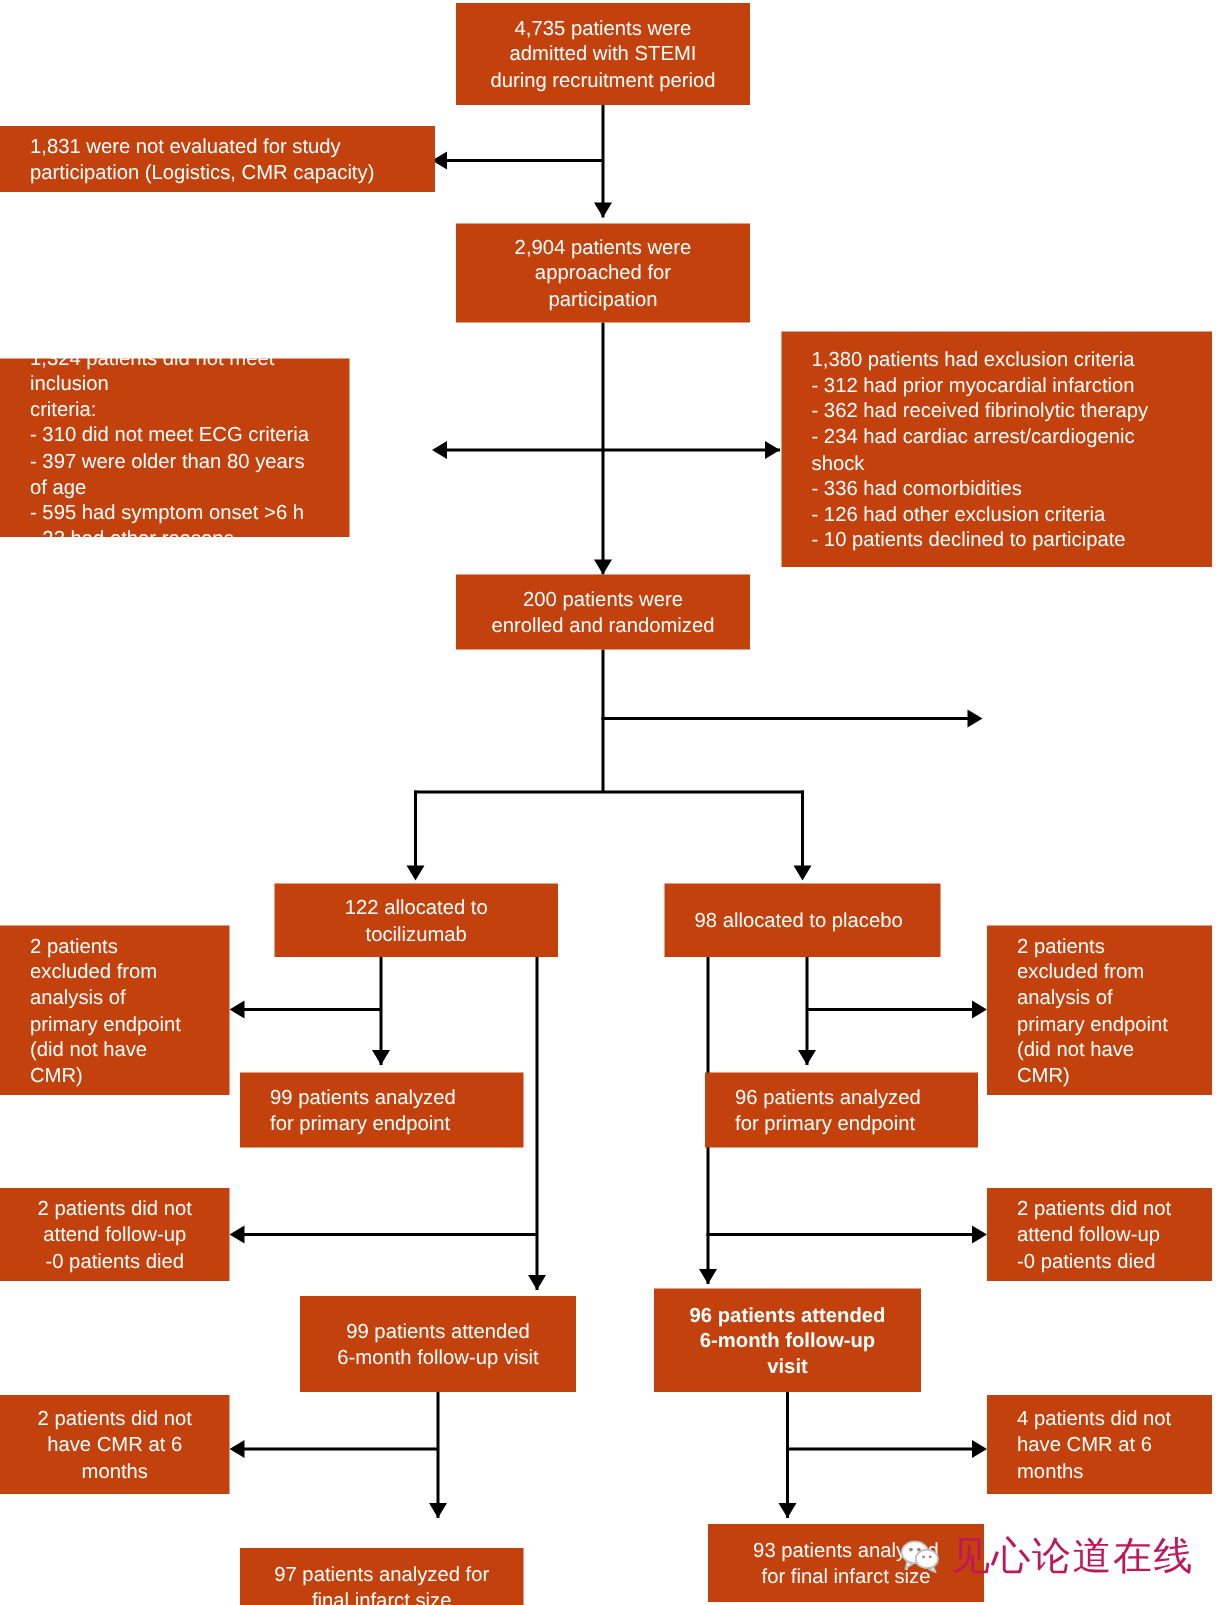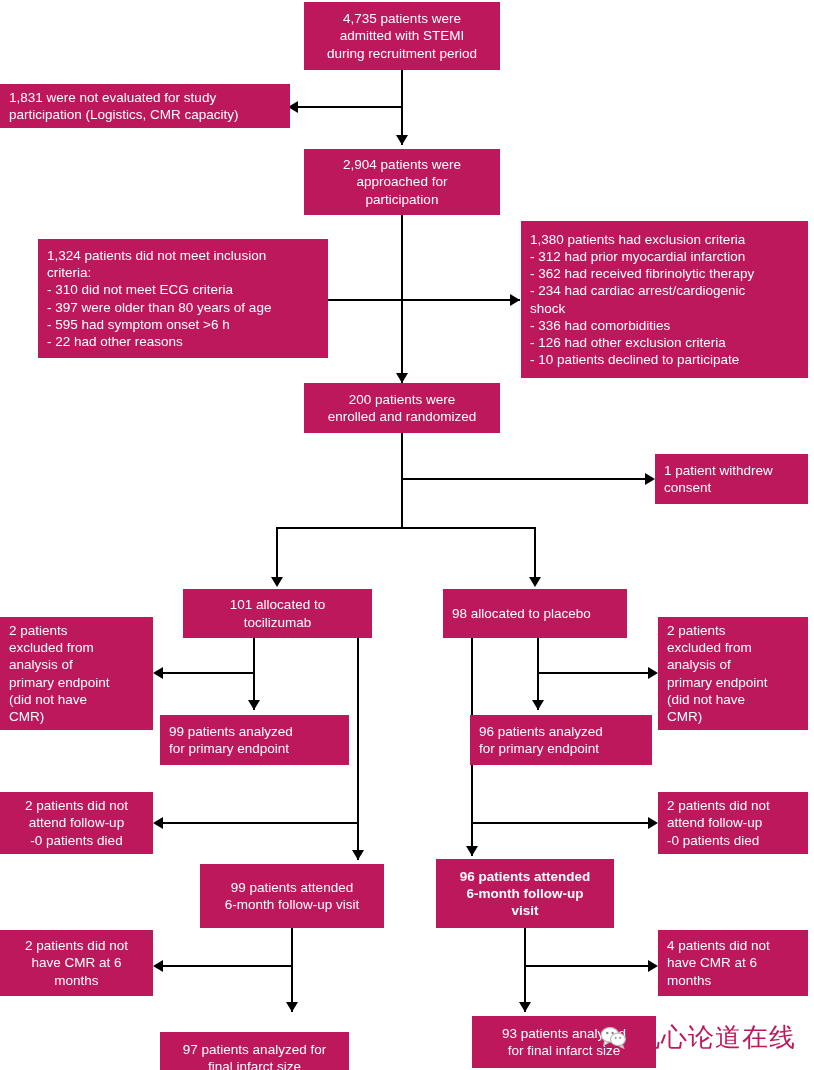--- a/index.html
+++ b/index.html
@@ -12,24 +12,24 @@
   }
   #canvas {
     position: relative;
     width: 814px;
     height: 1070px;
     background: #ffffff;
     overflow: hidden;
   }
   .box {
     position: absolute;
-    background: #be185d;
+    background: #c2410c;
     color: #ffffff;
     box-sizing: border-box;
-    padding: 6px 9px;
+    padding: 6px 20px;
     font-size: 13.5px;
     line-height: 1.27;
     white-space: pre-line;
     z-index: 3;
   }
   .box.center {
     text-align: center;
     display: flex;
     align-items: center;
     justify-content: center;
@@ -152,43 +152,41 @@
 admitted with STEMI
 during recruitment period</div>
 
   <div class="box left" style="left:0px; top:84px; width:290px; height:44px;">1,831 were not evaluated for study
 participation (Logistics, CMR capacity)</div>
 
   <div class="box center" style="left:304px; top:149px; width:196px; height:66px;">2,904 patients were
 approached for
 participation</div>
 
-  <div class="box left" style="left:0px; top:239px; width:290px; height:119px;margin-left:38px;">1,324 patients did not meet inclusion
+  <div class="box left" style="left:0px; top:239px; width:233px; height:119px;">1,324 patients did not meet inclusion
 criteria:
 - 310 did not meet ECG criteria
 - 397 were older than 80 years of age
 - 595 had symptom onset &gt;6 h
 - 22 had other reasons</div>
 
   <div class="box left" style="left:521px; top:221px; width:287px; height:157px;">1,380 patients had exclusion criteria
 - 312 had prior myocardial infarction
 - 362 had received fibrinolytic therapy
 - 234 had cardiac arrest/cardiogenic
 shock
 - 336 had comorbidities
 - 126 had other exclusion criteria
 - 10 patients declined to participate</div>
 
   <div class="box center" style="left:304px; top:383px; width:196px; height:50px;">200 patients were
 enrolled and randomized</div>
 
-  <div class="box left" style="left:655px; top:454px; width:153px; height:50px;">1 patient withdrew
-consent</div>
-
-  <div class="box center" style="left:183px; top:589px; width:189px; height:49px;">101 allocated to
+
+  <div class="box center" style="left:183px; top:589px; width:189px; height:49px;">122 allocated to
 tocilizumab</div>
 
   <div class="box left" style="left:443px; top:589px; width:184px; height:49px;">98 allocated to placebo</div>
 
   <div class="box left" style="left:0px; top:617px; width:153px; height:113px;">2 patients
 excluded from
 analysis of
 primary endpoint
 (did not have
 CMR)</div>

